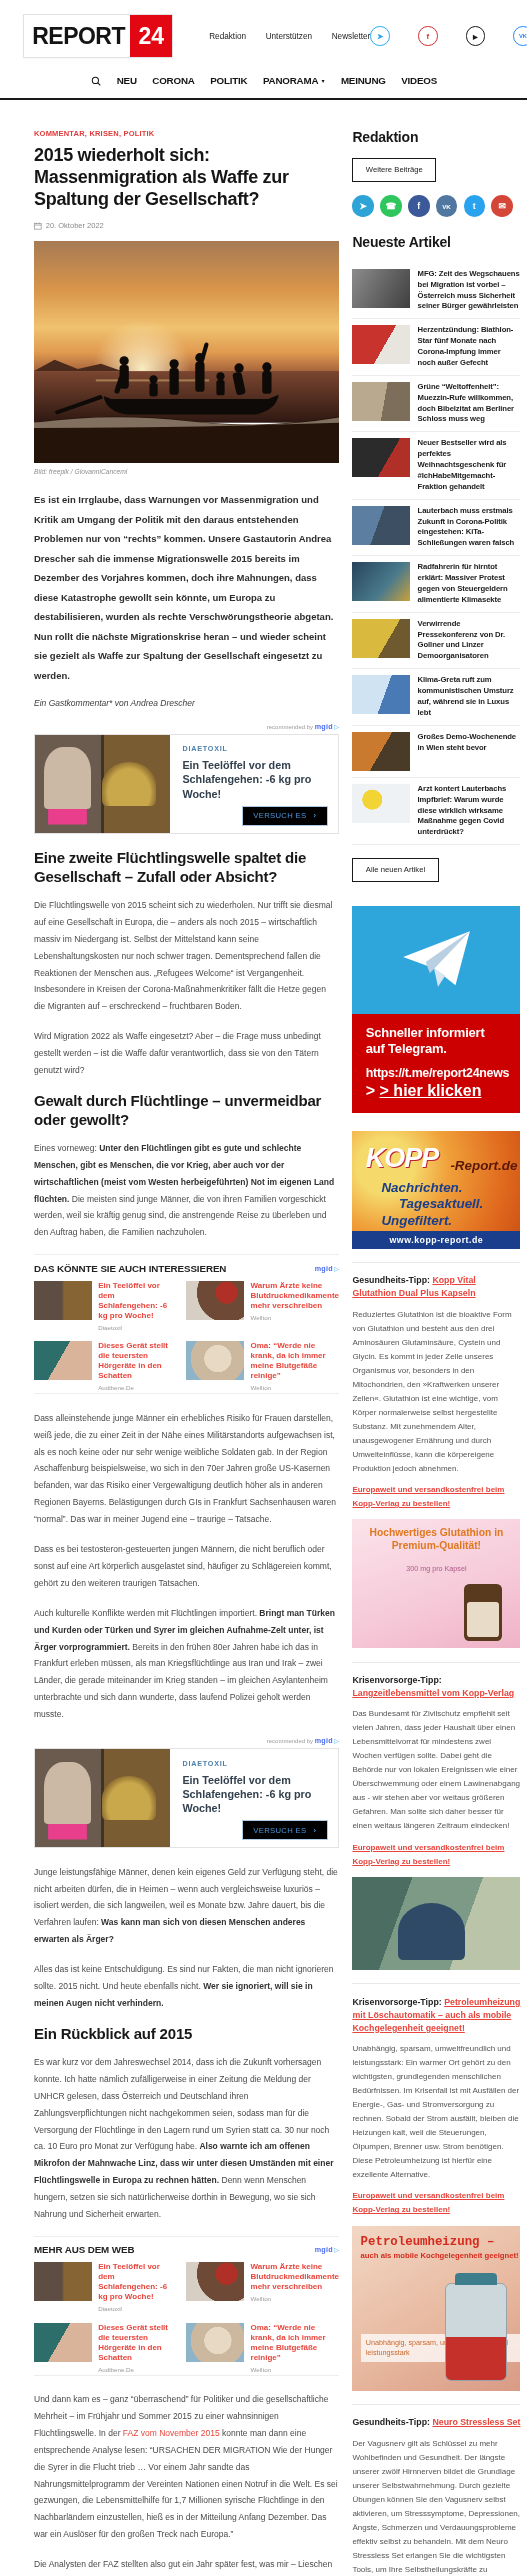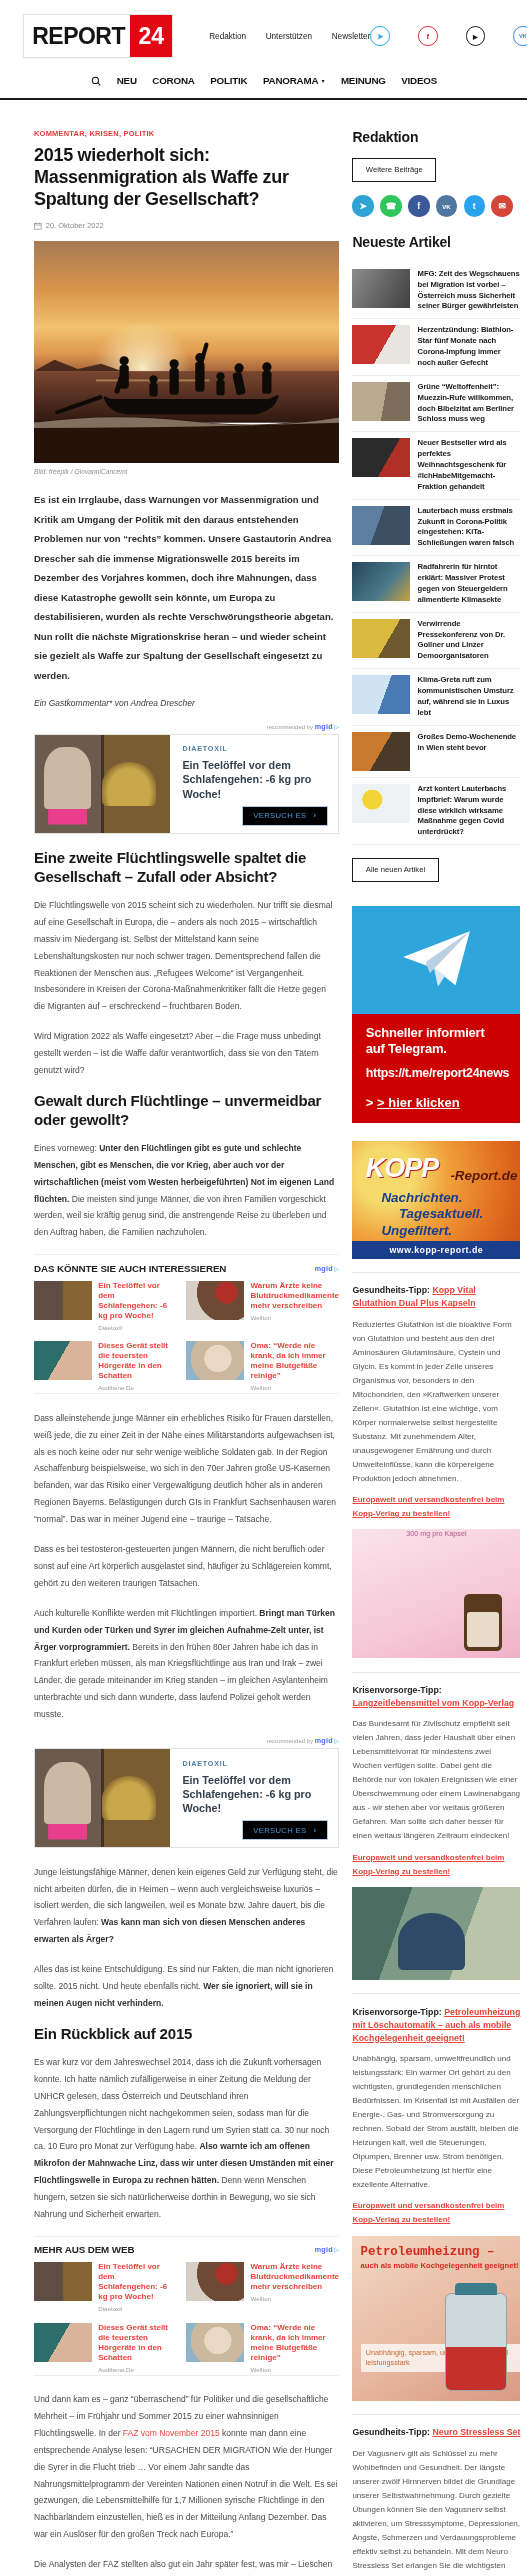--- a/index.html
+++ b/index.html
@@ -95,40 +95,40 @@
   .lt-7{background:linear-gradient(110deg,#cfe3f2 0 55%,#4a7ab5 55% 100%);}
   .lt-8{background:linear-gradient(120deg,#c97a2e 0 50%,#4a3a28 50% 100%);}
   .lt-9{background:radial-gradient(circle at 35% 40%, #f2d435 0 22%, #eef2f5 23%);}
   .ltitle { color:#1c1c1c; font-size:7.7px; font-weight:bold; line-height:1.4; letter-spacing:-0.1px; }
 
   .tg-ad { width:100%; margin:10.3px 0 17.5px 0; cursor:pointer; }
   .tg-top { height:108px; background:#2ea6dc; display:flex; align-items:center; justify-content:center; }
   .tg-bottom { background:#cc0000; padding:11.3px 13.4px 13.4px 13.4px; }
   .tg-line { color:#fff; font-weight:bold; font-size:13px; line-height:1.25; letter-spacing:-0.2px; }
   .tg-url { color:#fff; font-weight:bold; font-size:12.4px; margin-top:8.2px; letter-spacing:-0.3px; }
-  .tg-cta { color:#fff; font-weight:bold; font-size:13px; margin-top:15px; }
+  .tg-cta { color:#fff; font-weight:bold; font-size:16px; margin-top:2px; }
   .tg-cta u { text-decoration:underline; }
 
   .kopp-banner { height:118px; background:radial-gradient(circle at 20% 30%, #f5d96b 0 18%, #f0a03a 40%, #e06a1e 75%, #c94e14); position:relative; overflow:hidden; margin-bottom:13.4px; cursor:pointer; }
   .kopp-word { position:absolute; top:12.4px; left:13.4px; font-size:27px; font-weight:bold; font-style:italic; color:#fff; text-shadow:1px 1px 0 #b23; letter-spacing:-1px; }
   .kopp-suffix { position:absolute; top:27px; left:98px; font-size:13.4px; font-weight:bold; font-style:italic; color:#5a1808; }
   .kopp-lines { position:absolute; top:49px; left:29px; color:#1a3e8c; font-weight:bold; font-style:italic; font-size:13.4px; line-height:1.25; }
   .kopp-strip { position:absolute; bottom:0; left:0; right:0; background:#1a3e8c; color:#fff; font-weight:bold; font-size:8.8px; text-align:center; padding:3.6px 0; letter-spacing:0.5px; }
 
   .promo { border-top:0.5px solid #e8e8e8; padding-top:11.3px; margin-bottom:13.4px; }
   .promo-h { font-size:8.8px; line-height:1.5; margin-bottom:7.2px; }
   .promo-h b { color:#222; }
   .promo-h .r { color:#e8453c; font-weight:bold; }
   .promo p.ppara { font-size:8px; line-height:1.75; color:#555; margin-bottom:7.2px; }
   .promo .order { font-size:8px; line-height:1.75; font-weight:bold; margin-bottom:8.2px; }
   .promo .order .r { color:#e8453c; }
   .pimg { width:100%; margin-bottom:5.2px; position:relative; overflow:hidden; }
   .img-glutathion { height:129px; background:linear-gradient(160deg,#fbe3ea,#f6c9d8 60%,#efb2c6); }
   .img-glutathion .t1 { color:#e07820; font-weight:bold; font-size:10.3px; text-align:center; padding-top:8.2px; line-height:1.2; }
-  .img-glutathion .t2 { color:#b05a8a; font-size:7.2px; text-align:center; margin-top:0; }
+  .img-glutathion .t2 { color:#b05a8a; font-size:7.2px; text-align:center; margin-top:12px; }
   .img-glutathion .bottle { position:absolute; right:18.5px; bottom:7.2px; width:38px; height:57px; background:#5a3a1e; border-radius:5.2px; }
   .img-glutathion .bottle::after { content:""; position:absolute; left:3.1px; top:17.5px; right:3.1px; bottom:4.1px; background:#e8dcc8; border-radius:3.1px; }
   .img-tent { height:93px; background:linear-gradient(110deg,#4c6e62 0 30%, #7d9a86 30% 65%, #b9c4a8 65%); }
   .img-tent::after { content:""; position:absolute; left:46px; top:26px; width:67px; height:57px; background:#2e4a66; border-radius:50% 50% 5.2px 5.2px; }
   .img-heater { height:165px; background:linear-gradient(150deg,#f2d7c4,#e8b9a0 55%,#d99a84); }
   .img-heater .t1 { color:#d42b1e; font-weight:bold; font-size:12.4px; padding:9.3px 0 0 8.2px;font-family:Liberation Mono, monospace; }
   .img-heater .t2 { color:#d42b1e; font-weight:bold; font-size:7.7px; padding:2.1px 0 0 8.2px; line-height:1.3; }
   .img-heater .t3 { position:absolute; left:8.2px; bottom:29px; background:rgba(255,255,255,.75); color:#c96a2e; font-size:7.2px; padding:4.1px 5.2px; line-height:1.35; }
   .img-heater .unit { position:absolute; right:13.4px; bottom:9.3px; width:62px; height:98px; background:linear-gradient(#cdd8dd 0 55%, #c6302a 55%); border-radius:6.2px; border:1.5px solid #9aa4a8; }
   .img-heater .unit::after { content:""; position:absolute; top:-11.3px; left:9.3px; right:9.3px; height:12.4px; background:#3e7e8c; border-radius:4.1px 4.1px 0 0; }
@@ -427,20 +427,21 @@
         </div>
         <div class="kopp-strip">www.kopp-report.de</div>
       </div>
 
       <div id="promos">
           <div class="promo">
             <div class="promo-h"><b>Gesundheits-Tipp: </b><a class="r" href="#">Kopp Vital Glutathion Dual Plus Kapseln</a></div>
             <p class="ppara">Reduziertes Glutathion ist die bioaktive Form von Glutathion und besteht aus den drei Aminosäuren Glutaminsäure, Cystein und Glycin. Es kommt in jeder Zelle unseres Organismus vor, besonders in den Mitochondrien, den »Kraftwerken unserer Zellen«. Glutathion ist eine wichtige, vom Körper normalerweise selbst hergestellte Substanz. Mit zunehmendem Alter, unausgewogener Ernährung und durch Umwelteinflüsse, kann die körpereigene Produktion jedoch abnehmen.</p>
             <div class="order"><a class="r" href="#">Europaweit und versandkostenfrei beim Kopp-Verlag zu bestellen!</a></div>
             <div class="pimg img-glutathion">
+              <div class="t1">Hochwertiges Glutathion in Premium-Qualität!</div>
               <div class="t2">300 mg pro Kapsel</div>
               <div class="bottle"></div>
             </div>
           </div>
           <div class="promo">
             <div class="promo-h"><b>Krisenvorsorge-Tipp: </b><a class="r" href="#">Langzeitlebensmittel vom Kopp-Verlag</a></div>
             <p class="ppara">Das Bundesamt für Zivilschutz empfiehlt seit vielen Jahren, dass jeder Haushalt über einen Lebensmittelvorrat für mindestens zwei Wochen verfügen sollte. Dabei geht die Behörde nur von lokalen Ereignissen wie einer Überschwemmung oder einem Lawinenabgang aus - wir stehen aber vor weitaus größeren Gefahren. Man sollte sich daher besser für einen weitaus längeren Zeitraum eindecken!</p>
             <div class="order"><a class="r" href="#">Europaweit und versandkostenfrei beim Kopp-Verlag zu bestellen!</a></div>
             <div class="pimg img-tent"></div>
           </div>

